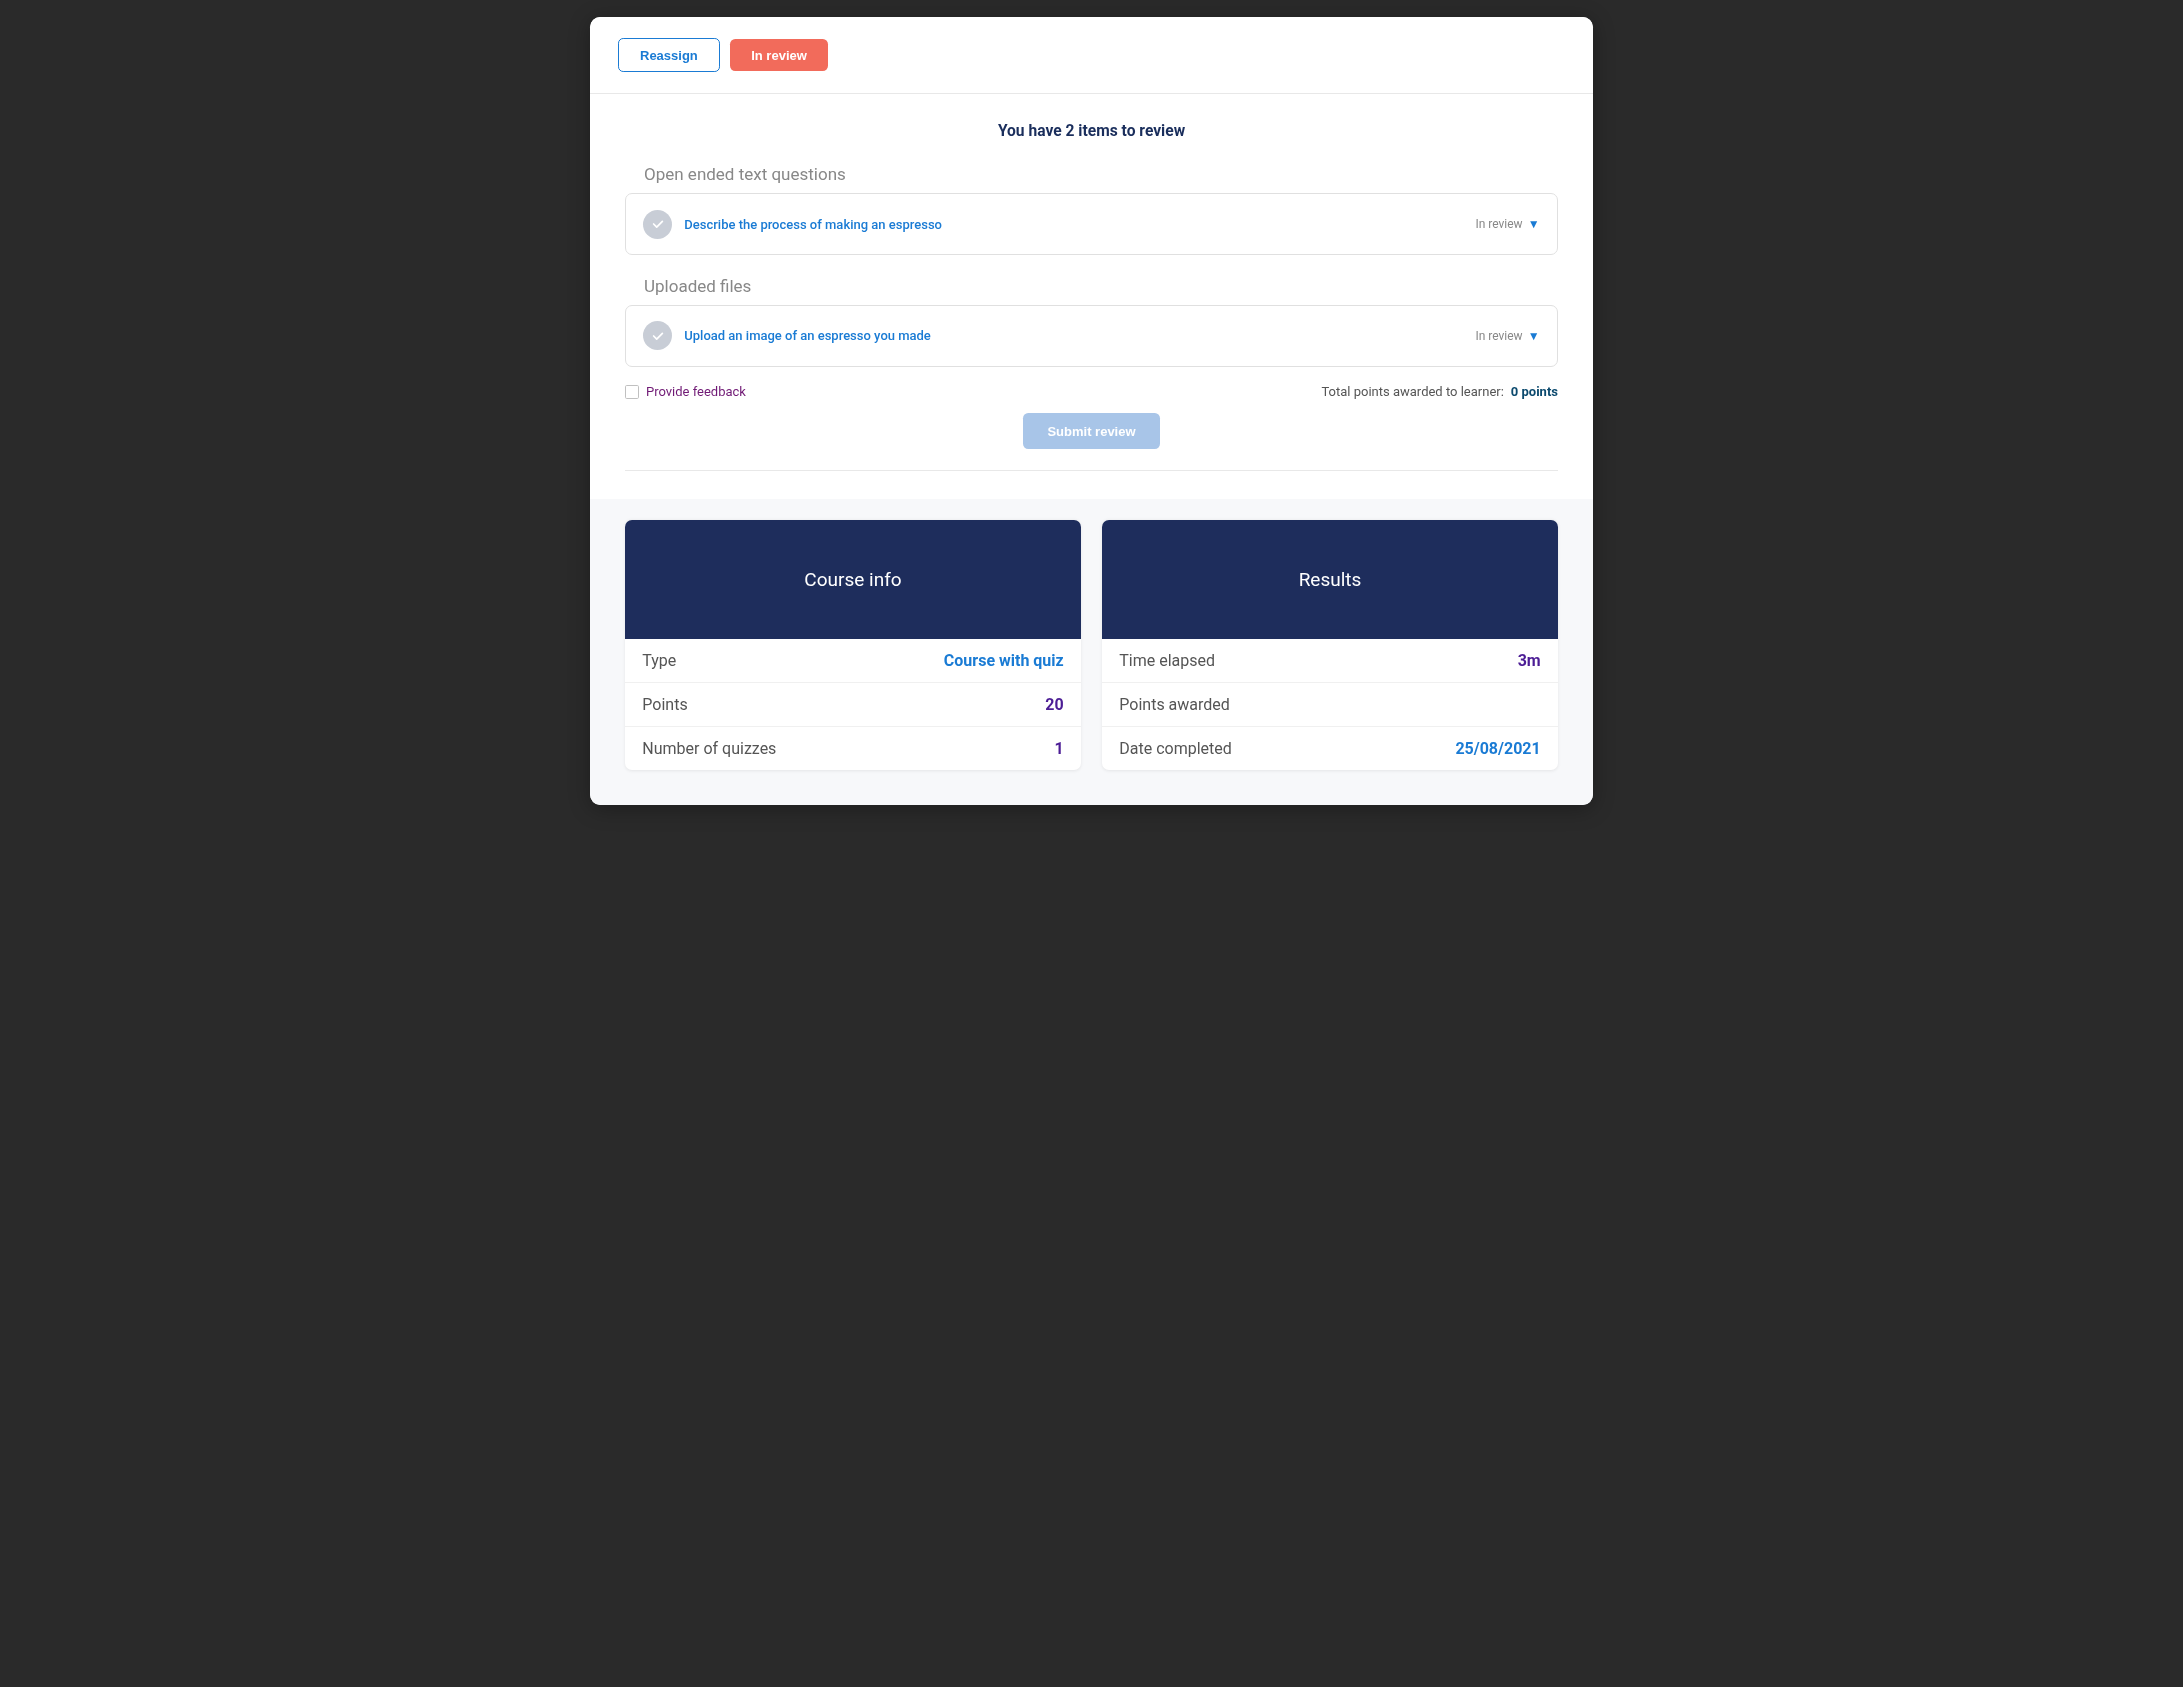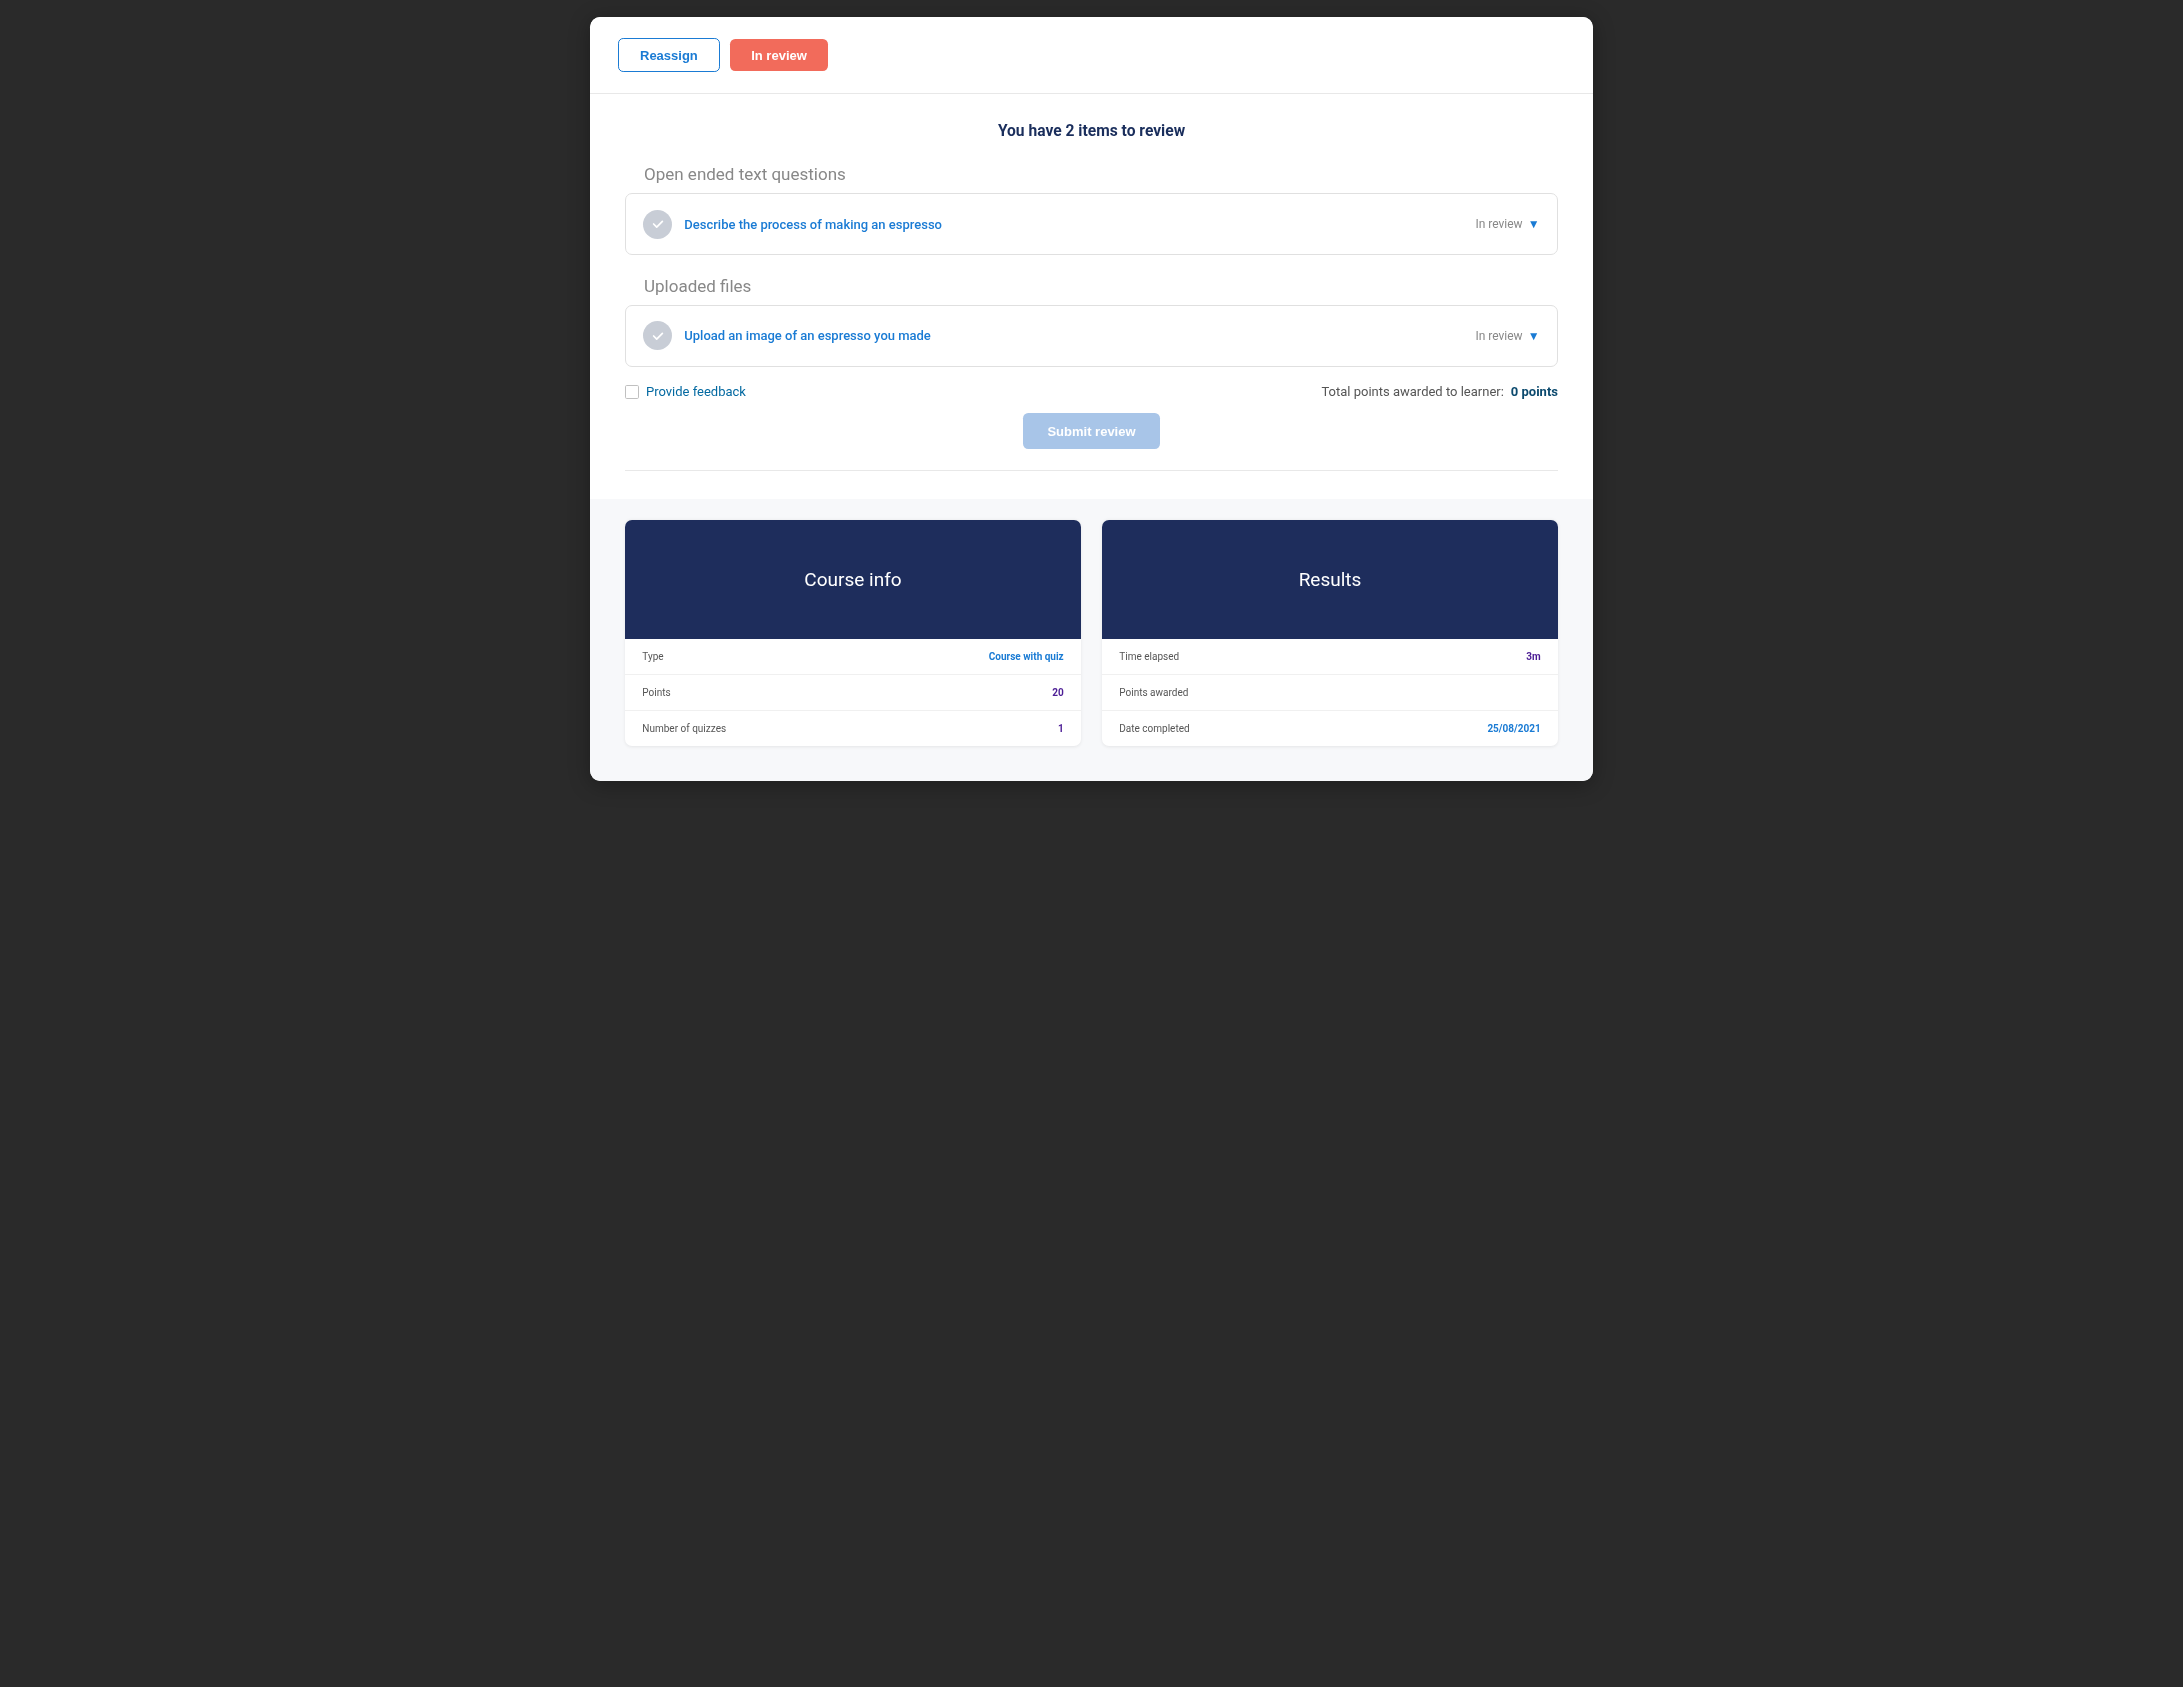--- a/index.html
+++ b/index.html
@@ -163,21 +163,21 @@
       align-items: center;
       justify-content: space-between;
       margin-top: 17.3px;
       margin-bottom: 14px;
     }
 
     .provide-feedback-label {
       display: flex;
       align-items: center;
       gap: 7px;
-      color: #0369a1;
+      color: #701a75;
       font-size: 13px;
       cursor: pointer;
     }
 
     .feedback-checkbox {
       width: 14px;
       height: 14px;
       border: 1.7px solid #c0c0c0;
       border-radius: 1.7px;
       background: #fff;
@@ -253,21 +253,21 @@
     .card-body {
       padding: 0;
     }
 
     .card-row {
       display: flex;
       align-items: center;
       justify-content: space-between;
       padding: 12px 17.3px;
       border-bottom: 0.9px solid #f0f0f0;
-      font-size: 10px;
+      font-size: 16px;
     }
 
     .card-row:last-child {
       border-bottom: none;
     }
 
     .card-row-label {
       color: #555;
     }
 

